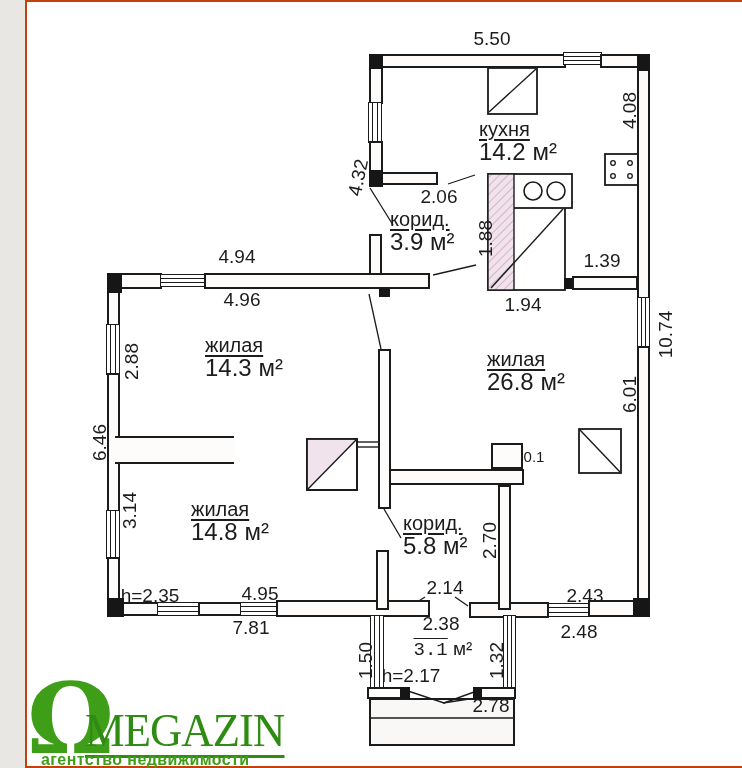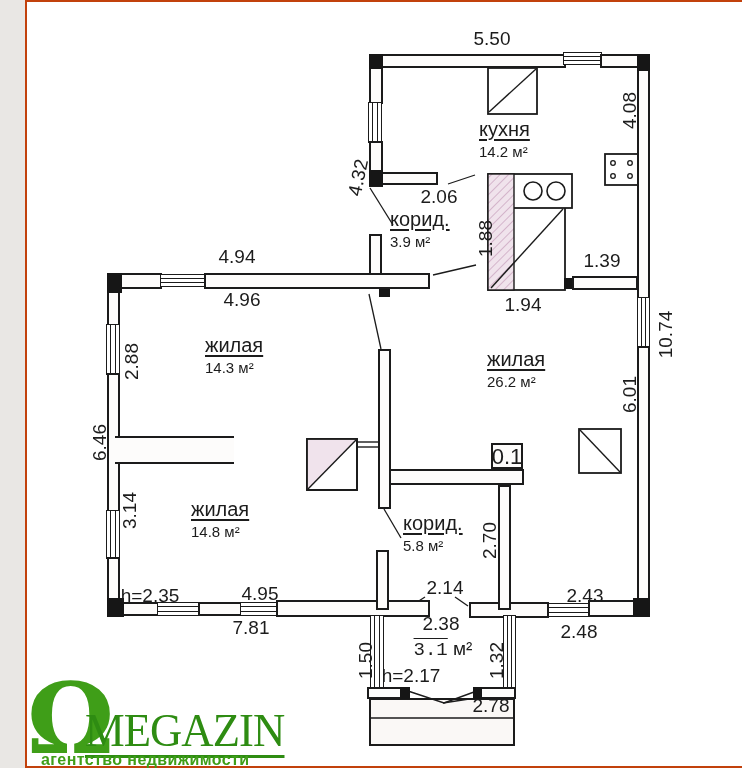--- a/index.html
+++ b/index.html
@@ -14,23 +14,23 @@
   .winh::before{content:'';position:absolute;left:-1px;right:-1px;top:3px;bottom:3px;
         border-top:1.4px solid #1b1b1b;border-bottom:1.4px solid #1b1b1b;}
   .winv::before{content:'';position:absolute;top:-1px;bottom:-1px;left:3px;right:3px;
         border-left:1.4px solid #1b1b1b;border-right:1.4px solid #1b1b1b;}
   
   .lbl{position:absolute;font-size:19px;line-height:21px;text-align:center;white-space:nowrap;}
   .vert{transform:rotate(-90deg);transform-origin:center;}
   .tilt{transform:rotate(-78deg);transform-origin:center;}
   .room{position:absolute;}
   .room .nm{font-size:20px;line-height:22px;text-decoration:underline;text-underline-offset:3px;}
-  .room .ar{font-size:15px;line-height:23px;}
+  .room .ar{font-size:24px;line-height:23px;}
   .ovl{text-decoration:overline;font-family:Liberation Mono, monospace;}
-  .small{font-size:22px;}
+  .small{font-size:15px;padding-left:27px;}
   svg{position:absolute;left:0;top:0;}
   
   .omega{position:absolute;left:0px;top:668px;font-family:"DejaVu Serif",serif;
          font-size:98px;line-height:1;font-weight:bold;color:#3f9e18;}
   .brand{position:absolute;left:58px;top:705px;font-family:"Liberation Serif",serif;
          font-size:47px;line-height:1;color:#2e8c12;letter-spacing:-1px;
          transform:scaleX(0.95);transform-origin:left top;
          border-bottom:3px solid #2e8c12;padding-bottom:1px;}
   .tagline{position:absolute;left:14px;top:749px;font-size:16px;color:#3f9e18;letter-spacing:0.4px;font-weight:bold;}
 </style>
@@ -199,21 +199,21 @@
   <div class="room" style="left:363px;top:206px;width:80px">
     <div class="nm">корид.</div>
     <div class="ar">3.9 м²</div>
   </div>
   <div class="room" style="left:178px;top:332px;width:96px">
     <div class="nm">жилая</div>
     <div class="ar">14.3 м²</div>
   </div>
   <div class="room" style="left:460px;top:346px;width:96px">
     <div class="nm">жилая</div>
-    <div class="ar">26.2 м²</div>
+    <div class="ar">26.8 м²</div>
   </div>
   <div class="room" style="left:164px;top:496px;width:96px">
     <div class="nm">жилая</div>
     <div class="ar">14.8 м²</div>
   </div>
   <div class="room" style="left:376px;top:510px;width:82px">
     <div class="nm">корид.</div>
     <div class="ar">5.8 м²</div>
   </div>
   <div class="lbl" style="left:385px;top:636px;width:62px">

